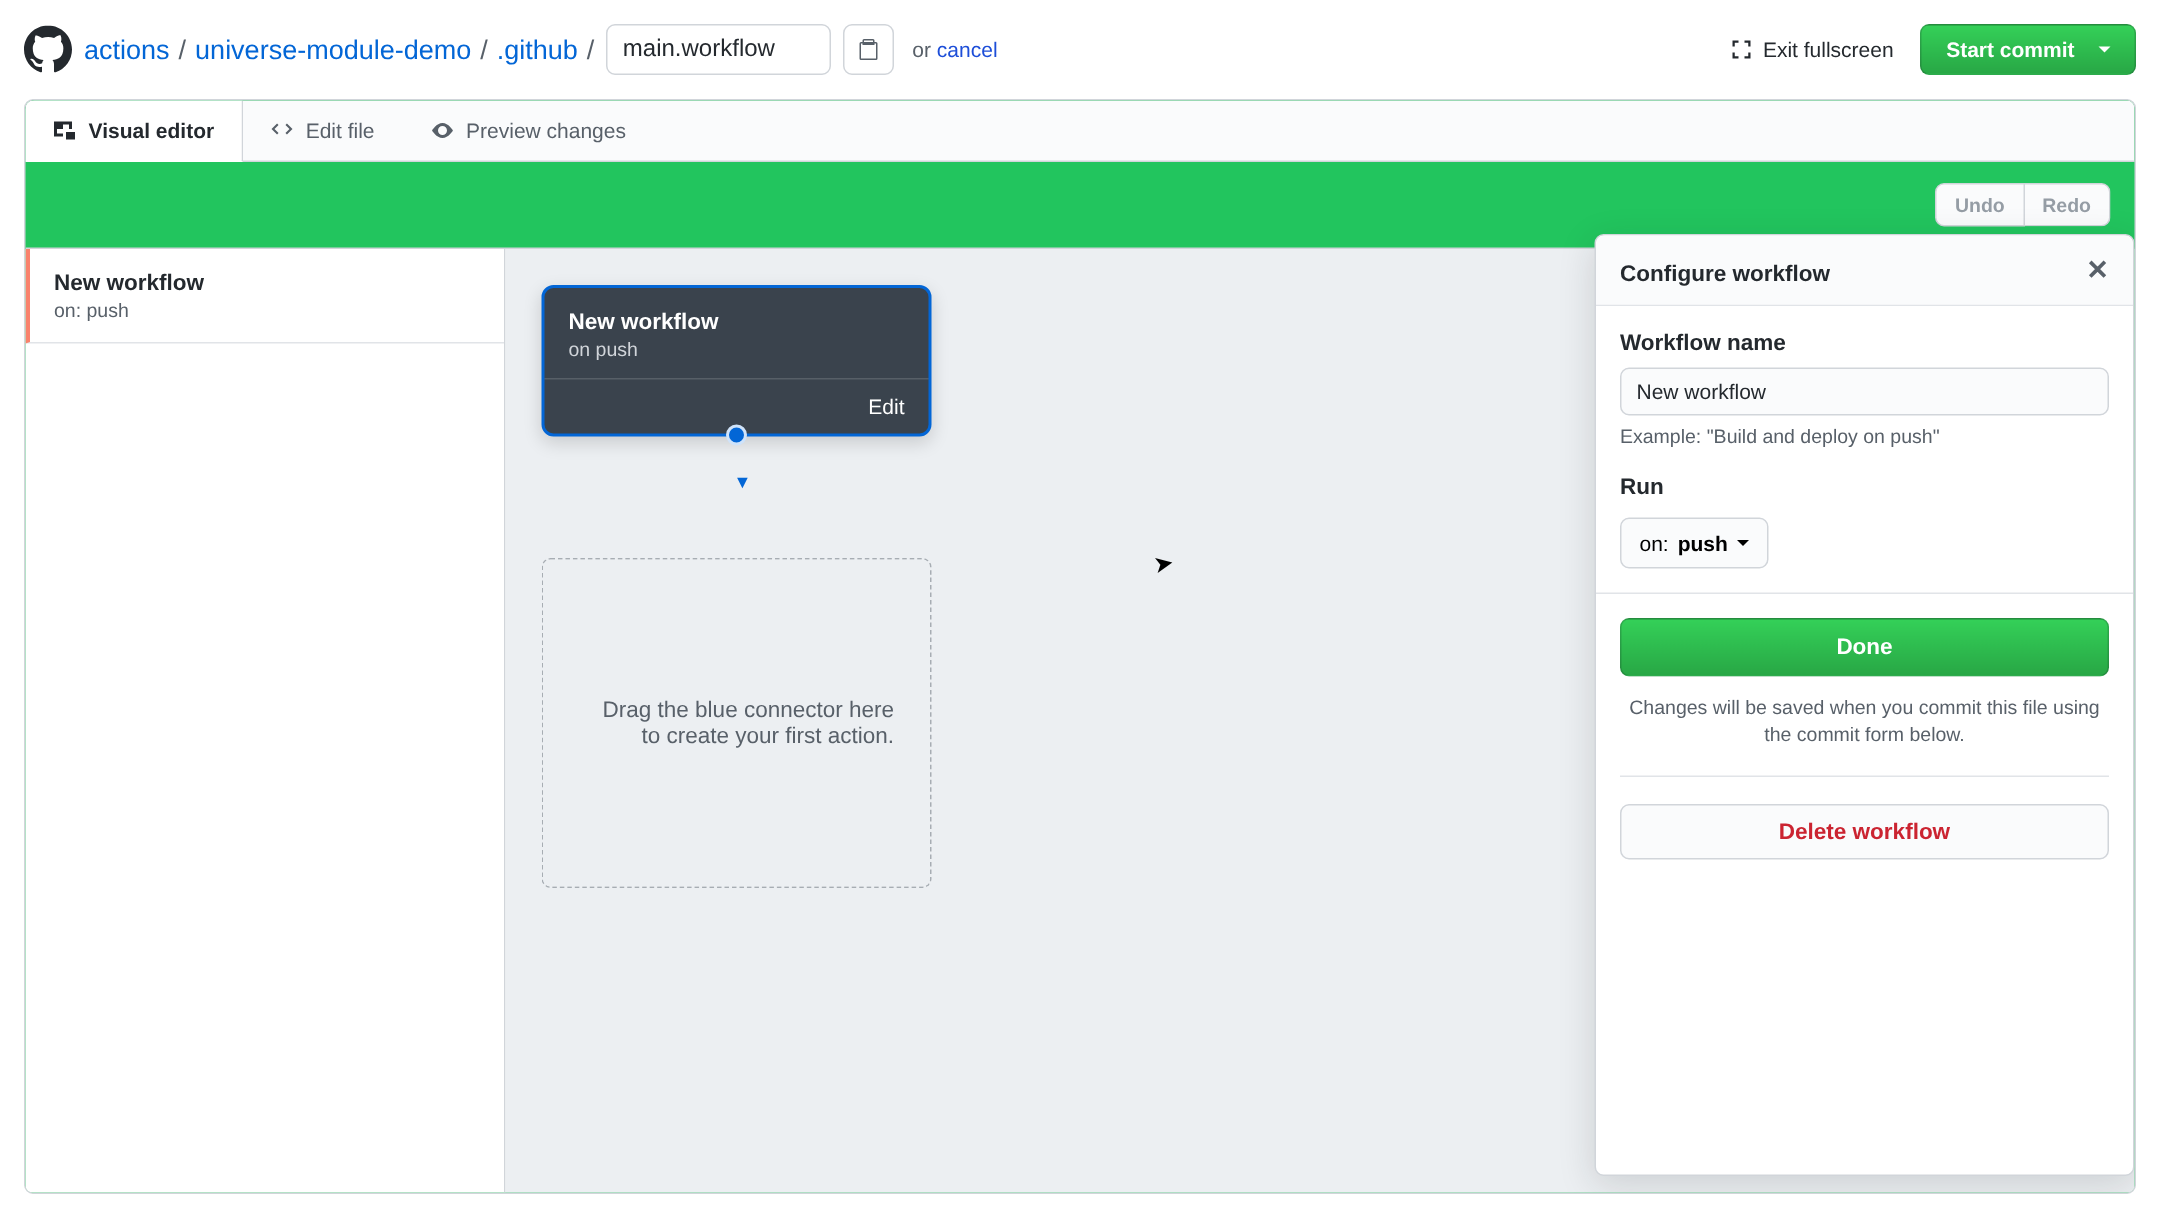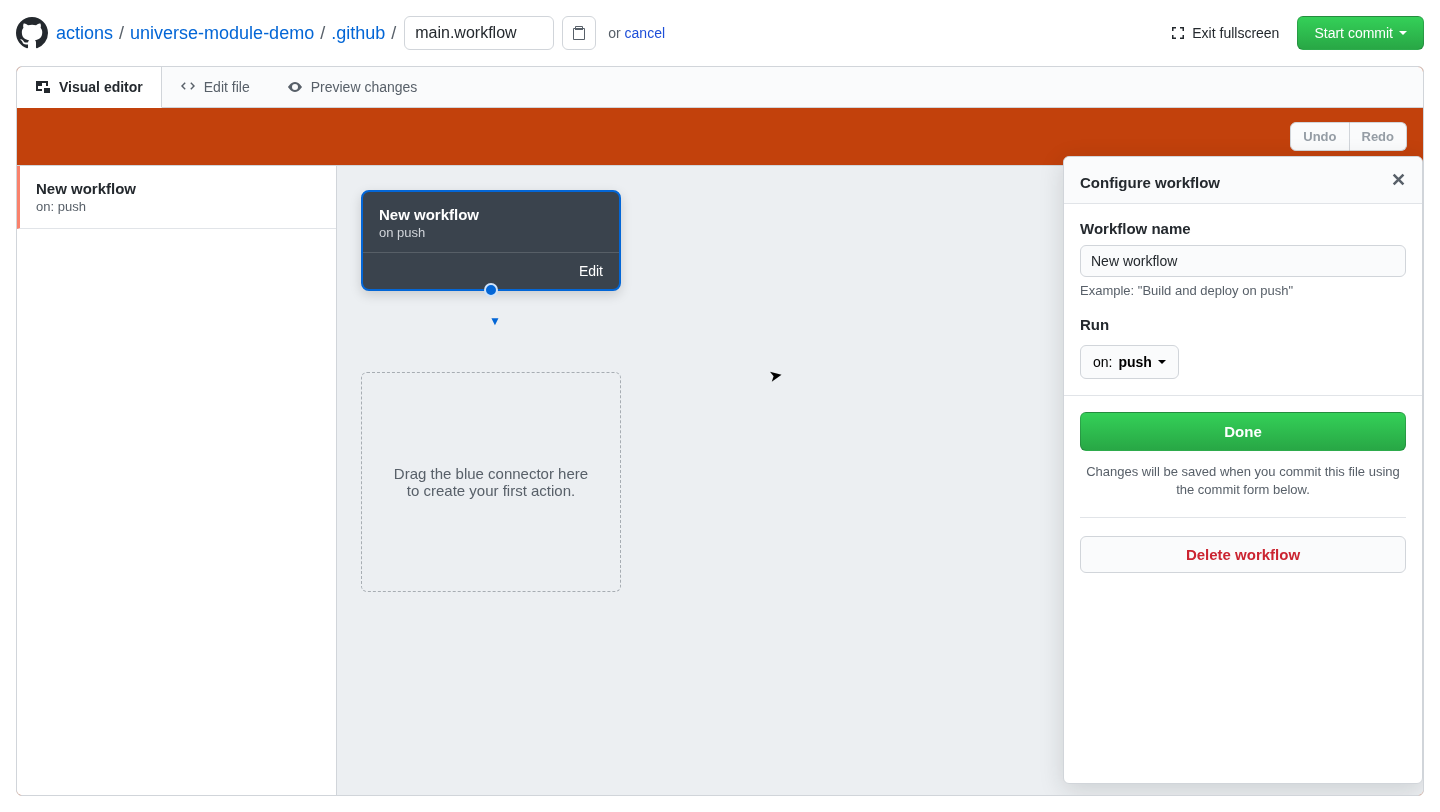--- a/index.html
+++ b/index.html
@@ -57,45 +57,45 @@
   .spacer { flex: 1; }
   .exit-fs {
     display: inline-flex; align-items: center; gap: 6px;
     color: #24292e; font-size: 14px; cursor: pointer;
     padding: 6px 10px;
   }
   .start-commit {
     background: linear-gradient(#34d058,#28a745);
     border: 1px solid rgba(27,31,35,0.2);
     color: #fff;
-    font-weight: 400;
+    font-weight: 700;
     font-size: 14px;
     padding: 8px 16px;
     border-radius: 6px;
-    display: inline-flex; align-items: center; gap: 6px;
+    display: inline-flex; align-items: center; gap: 16px;
     cursor: pointer;
   }
   .caret-down {
     width: 0; height: 0;
     border-left: 4px solid transparent;
     border-right: 4px solid transparent;
     border-top: 4px solid currentColor;
     display: inline-block;
   }
 
   
   .frame {
     margin: 0 16px 16px 16px;
     border: 1px solid #d1d5da;
     border-radius: 6px;
     height: 730px;
     display: flex;
     flex-direction: column;
     overflow: hidden;
-    background: #c2410c;
+    background: #22c55e;
   }
   .tabs {
     display: flex;
     border-bottom: 1px solid #d1d5da;
     background: #fafbfc;
   }
   .tab {
     padding: 12px 18px;
     display: flex; align-items: center; gap: 8px;
     color: #586069;
@@ -199,21 +199,21 @@
   .drop-area {
     position: absolute;
     left: 24px; top: 206px;
     width: 260px; height: 220px;
     border: 1px dashed #a7adb3;
     border-radius: 6px;
     display: flex; align-items: center; justify-content: center;
     padding: 24px;
     color: #586069;
     font-size: 15px;
-    text-align: center;
+    text-align: right;
   }
 
   .cursor-pointer {
     position: absolute;
     left: 432px; top: 200px;
     font-size: 16px;
     color: #000;
     transform: rotate(-10deg);
   }
 

